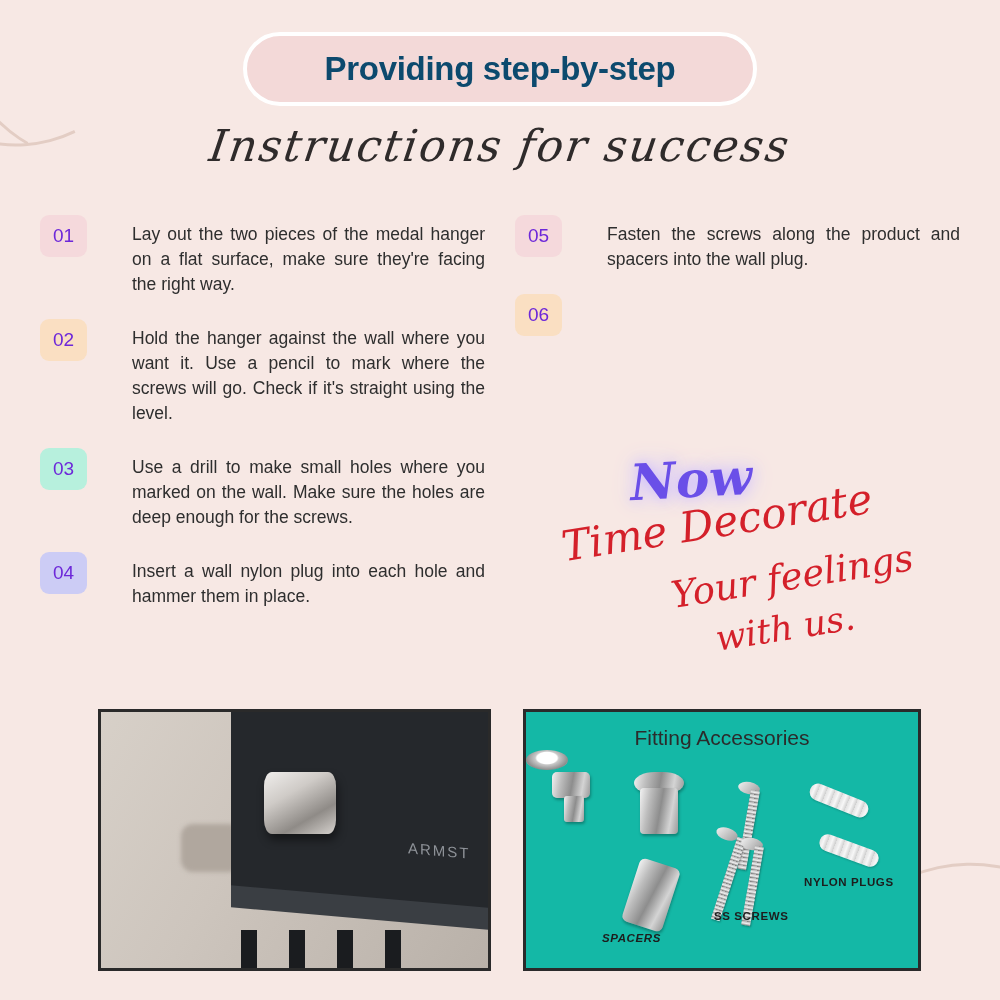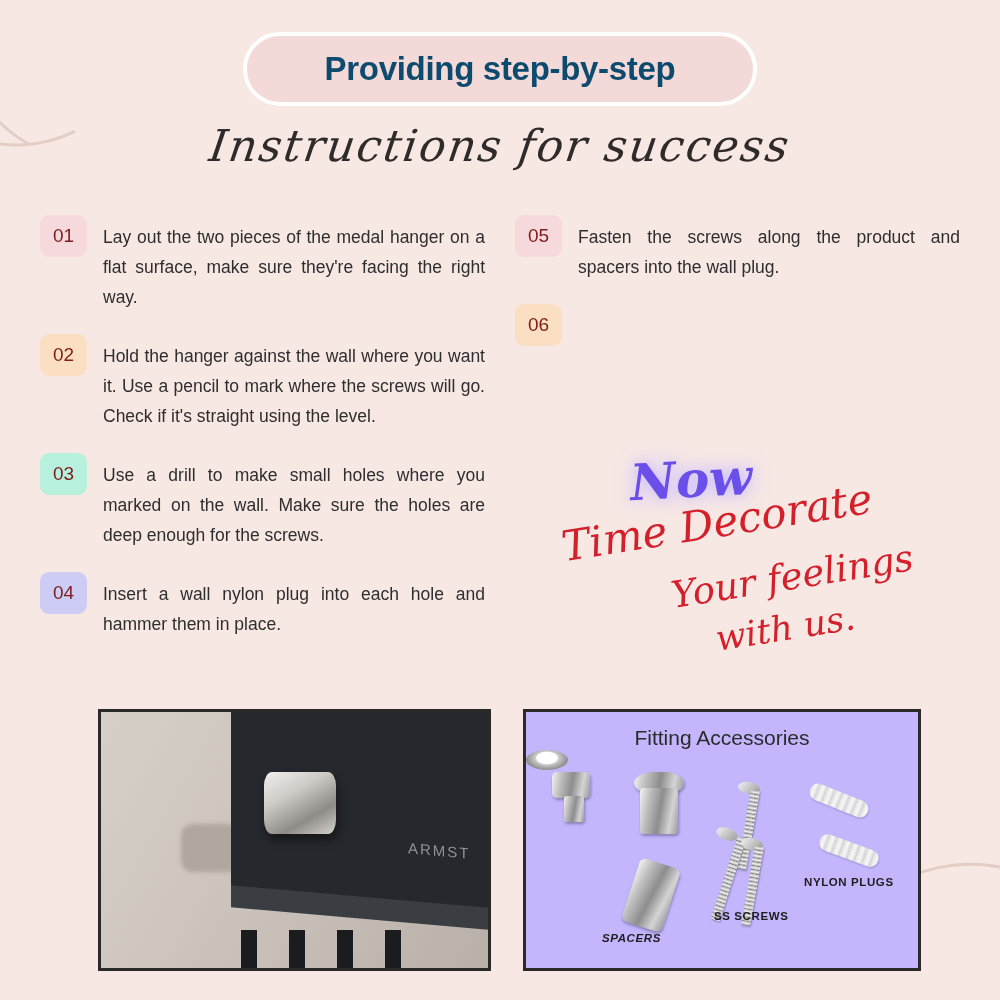--- a/index.html
+++ b/index.html
@@ -116,29 +116,30 @@
   }
   .step-num {
     width: 47px;
     height: 42px;
     min-width: 47px;
     border-radius: 9px;
     display: flex;
     align-items: center;
     justify-content: center;
     font-size: 19px;
-    color: #7f1d1d;
+    color: #6d28d9;
     margin-right: 16px;
   }
   .step-text {
     font-size: 17.5px;
-    line-height: 30px;
+    line-height: 25px;
     color: #2e2e2e;
     text-align: justify;
     padding-top: 7px;
+    margin-left: 29px;
   }
   .col-right .step-text {
     text-align: justify;
   }
 
   
   .now-block {
     position: absolute;
     left: 520px;
     top: 450px;
@@ -279,21 +280,21 @@
   }
 
   
   .acc-panel {
     position: absolute;
     left: 523px;
     top: 709px;
     width: 398px;
     height: 262px;
     border: 3px solid #2a2a2a;
-    background: #c4b5fd;
+    background: #14b8a6;
     box-sizing: border-box;
   }
   .acc-title {
     text-align: center;
     font-size: 21px;
     color: #2b2b2b;
     margin-top: 14px;
   }
   .acc-stage {
     position: relative;

